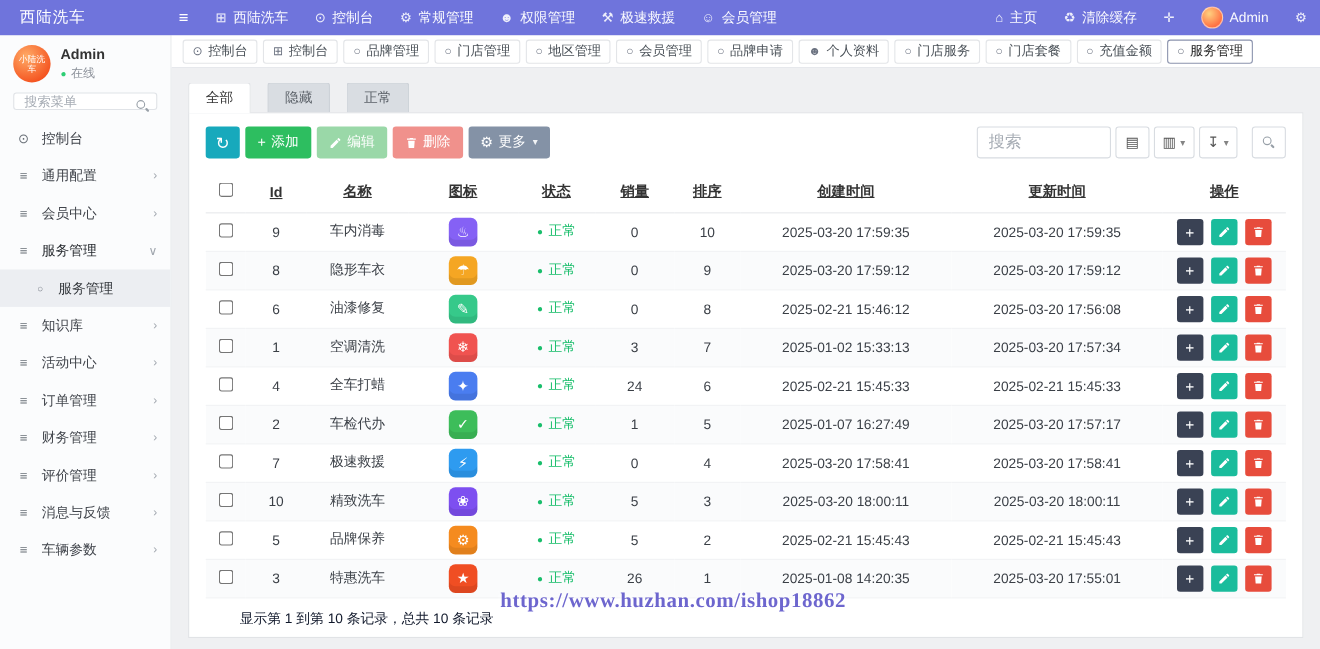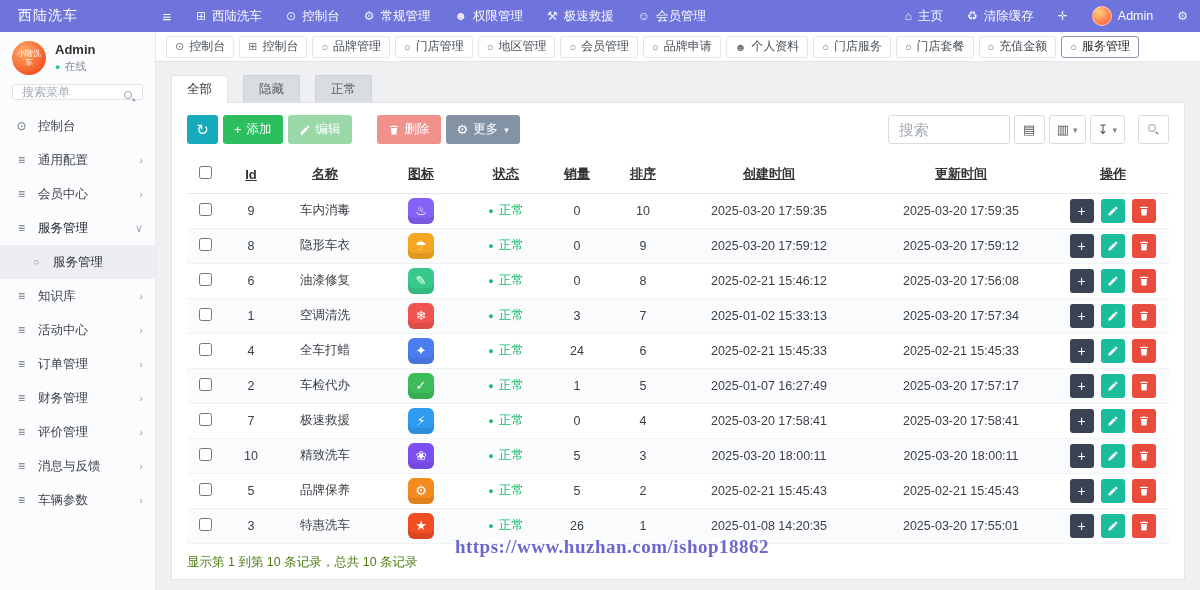--- a/index.html
+++ b/index.html
@@ -72,21 +72,21 @@
   .panel { position:relative; background:#fff; border:1px solid #e1e3e6; height:478px; padding:12px 15px 0; overflow:hidden; }
 
   
   .toolbar { display:flex; align-items:center; gap:5px; margin-bottom:12px; }
   .btn { height:29px; display:inline-flex; align-items:center; gap:5px; padding:0 11px; border:none;
     border-radius:3px; color:#fff; font-size:12.5px; font-family:inherit; cursor:pointer; white-space:nowrap; }
   .btn .bglyph { font-size:13px; line-height:1; }
   .btn-refresh { width:31px; padding:0; justify-content:center; background:var(--teal,#17a9bc); font-size:15px; }
   .btn-add { background:var(--green,#2dbe60); }
   .btn-edit { background:var(--green-disabled,#9ad8a8); }
-  .btn-del { background:var(--red-disabled,#f0918c);margin-left:20px; }
+  .btn-del { background:var(--red-disabled,#f0918c); }
   .btn-more { background:var(--gray-more,#8492a6); }
   .caret { font-size:9px; margin-left:1px; opacity:.9; }
   .btn svg, .op svg { width:12px; height:12px; display:block; }
   .toolbar-right { margin-left:auto; display:flex; align-items:center; gap:4px; }
   .tb-search-input { width:122px; height:29px; border:1px solid #d8dce1; border-radius:3px;
     padding:0 10px; font-size:15px; color:#555; outline:none; font-family:inherit; }
   .tb-search-input::placeholder { color:#a7adb5; }
   .icon-btn { height:29px; min-width:31px; padding:0 7px; background:#fff; border:1px solid #d8dce1;
     border-radius:3px; display:inline-flex; align-items:center; justify-content:center; gap:3px;
     color:#555; font-size:13px; cursor:pointer; }
@@ -105,21 +105,21 @@
     align-items:center; justify-content:center; vertical-align:middle;
     box-shadow:inset 0 -6px 0 rgba(0,0,0,.08); }
   .status { color:var(--status-green,#19be6b); display:inline-flex; align-items:center; gap:5px; }
   .status-dot { font-size:9px; }
   .ops .op { display:inline-flex; width:24px; height:24px; border-radius:3px; align-items:center;
     justify-content:center; color:#fff; margin:0 2px; cursor:pointer; vertical-align:middle; font-size:14px; line-height:1; }
   .op-add  { background:var(--op-dark,#3a4254); }
   .op-edit { background:var(--op-edit,#1abc9c); }
   .op-del  { background:var(--op-del,#e74c3c); }
 
-  .tfooter { height:38px; display:flex; align-items:center; font-size:12.5px; color:#4d7c0f; }
+  .tfooter { height:38px; display:flex; align-items:center; font-size:12.5px; color:#0f172a;margin-left:31px; }
 
   .watermark { position:absolute; left:612px; top:536px; transform:translateX(-50%);
     font-family:"Liberation Serif","DejaVu Serif",serif; font-size:19px; font-weight:bold;
     color:var(--watermark,#5a52c8); opacity:.88; letter-spacing:.5px; white-space:nowrap;
     text-shadow:0 0 4px #fff, 0 0 2px #fff; z-index:30; }
 </style>
 </head>
 <body>
 
 <header class="topbar">

